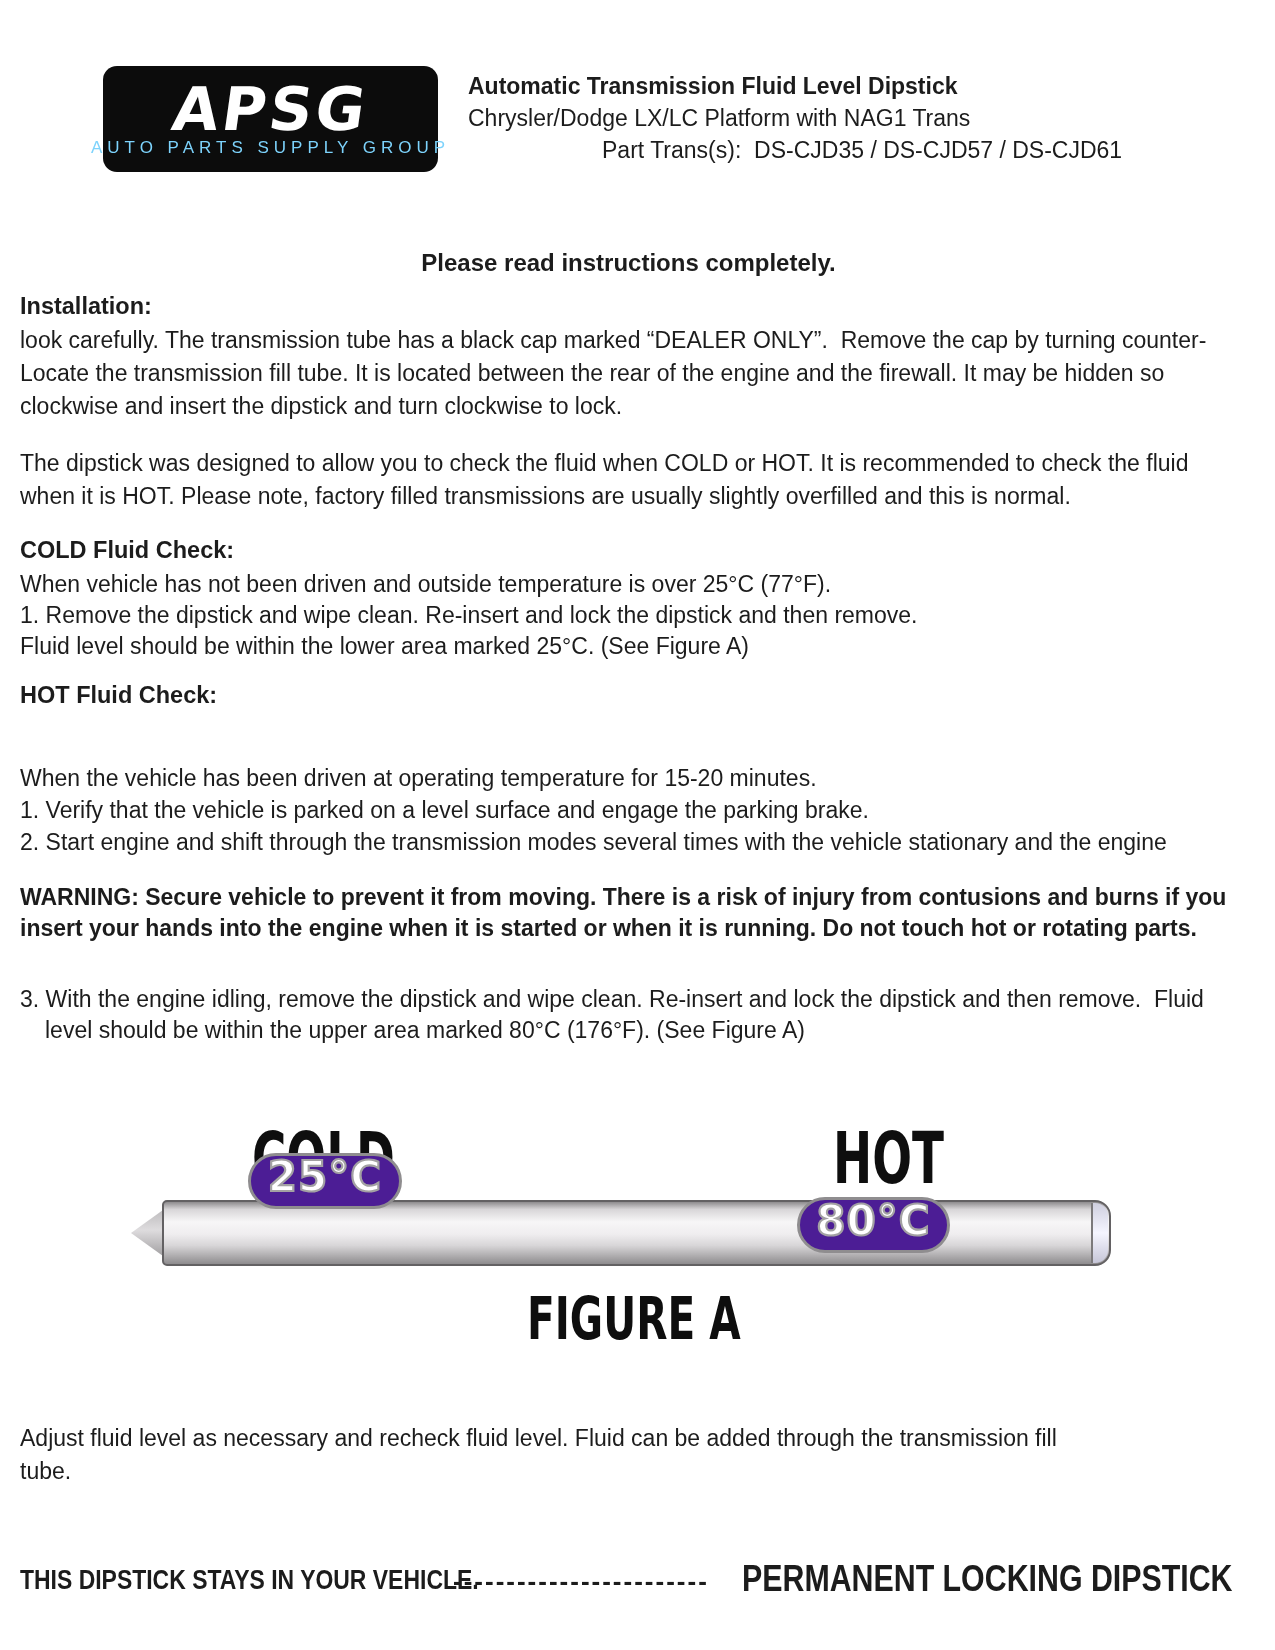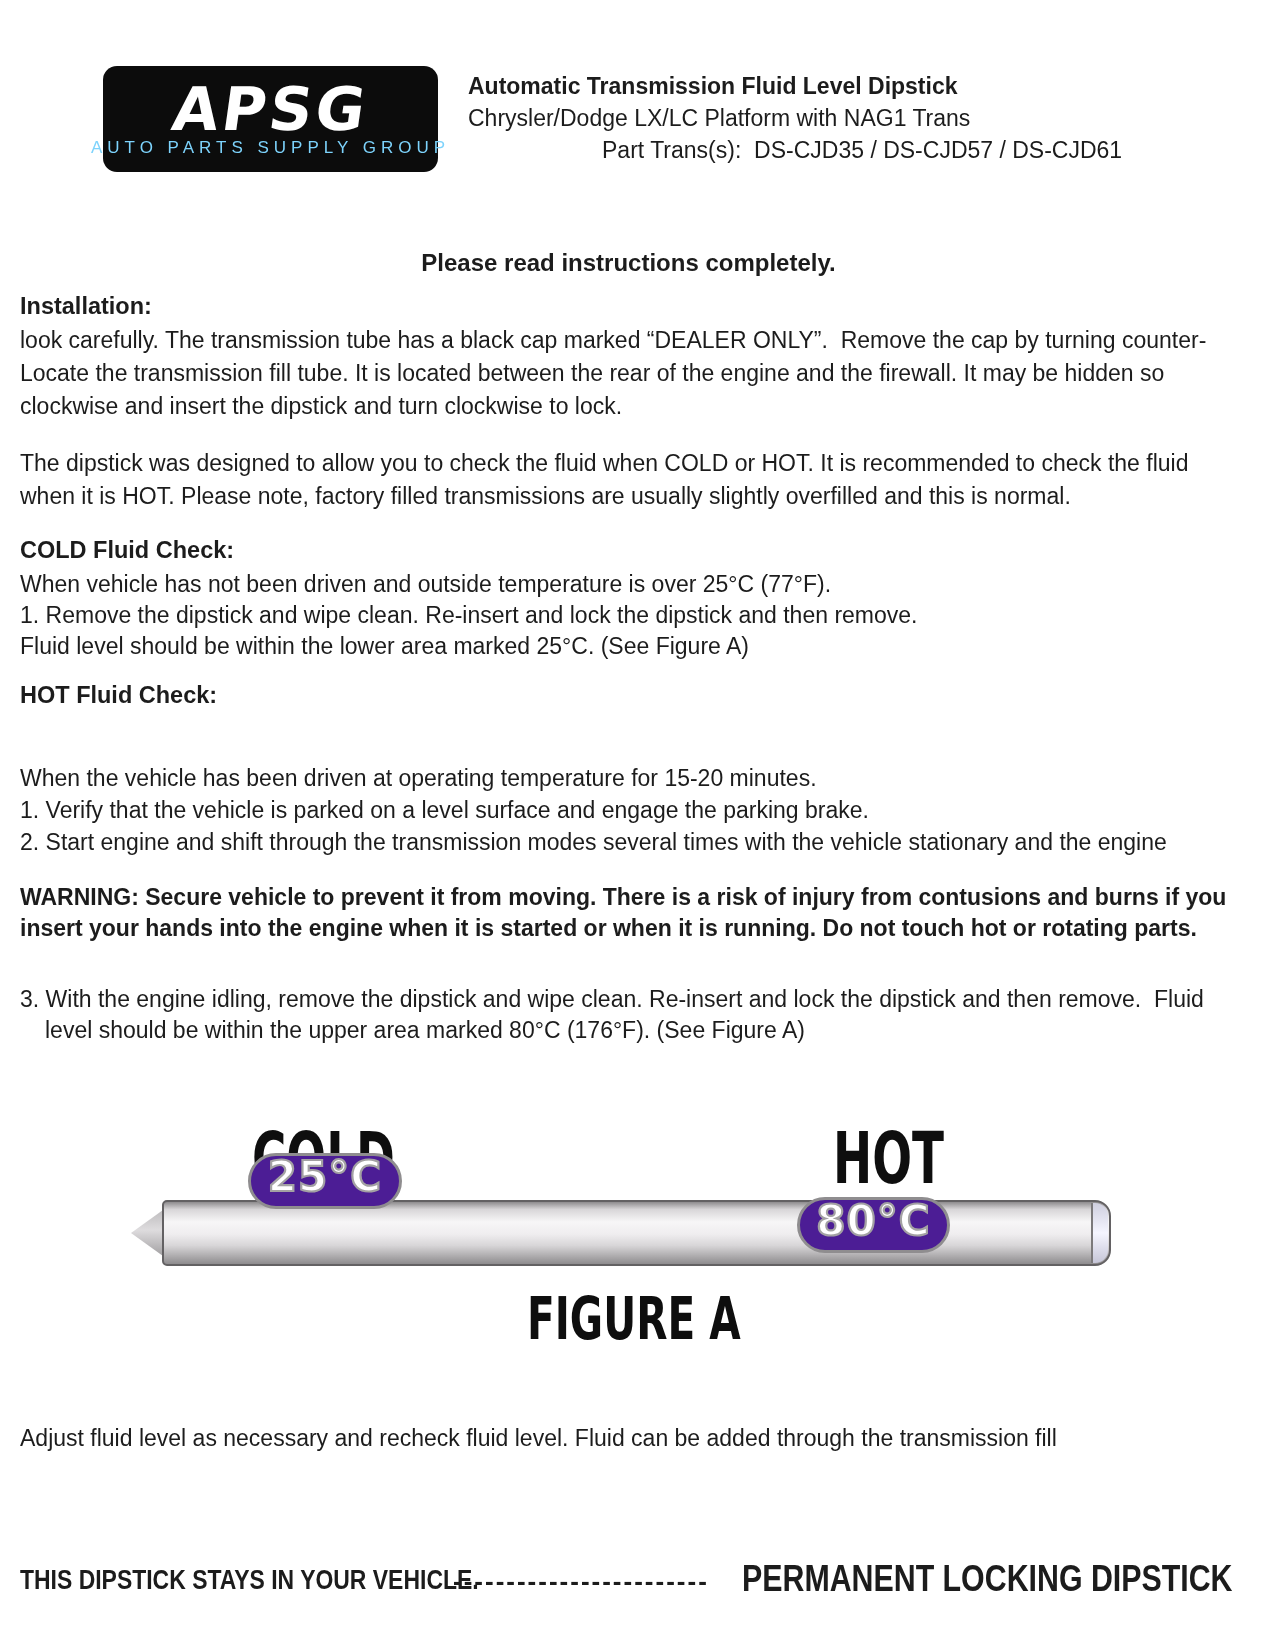--- a/index.html
+++ b/index.html
@@ -147,19 +147,20 @@
     <div class="marker-text">25°C</div>
   </div>
   <div class="marker marker-hot">
     <div class="marker-text">80°C</div>
   </div>
 
   <div class="impact figure-caption" style="left:527px; top:1290px;">FIGURE A</div>
 
   <div class="sec lh33" style="top:1422px;">
     <div class="ln">Adjust fluid level as necessary and recheck fluid level. Fluid can be added through the transmission fill</div>
+    <div class="ln">tube.</div>
   </div>
 
   <div class="footer-left">THIS DIPSTICK STAYS IN YOUR VEHICLE.</div>
   <div class="footer-dash">------------------------</div>
   <div class="footer-right">PERMANENT LOCKING DIPSTICK</div>
 
 </div>
 
 </body></html>

